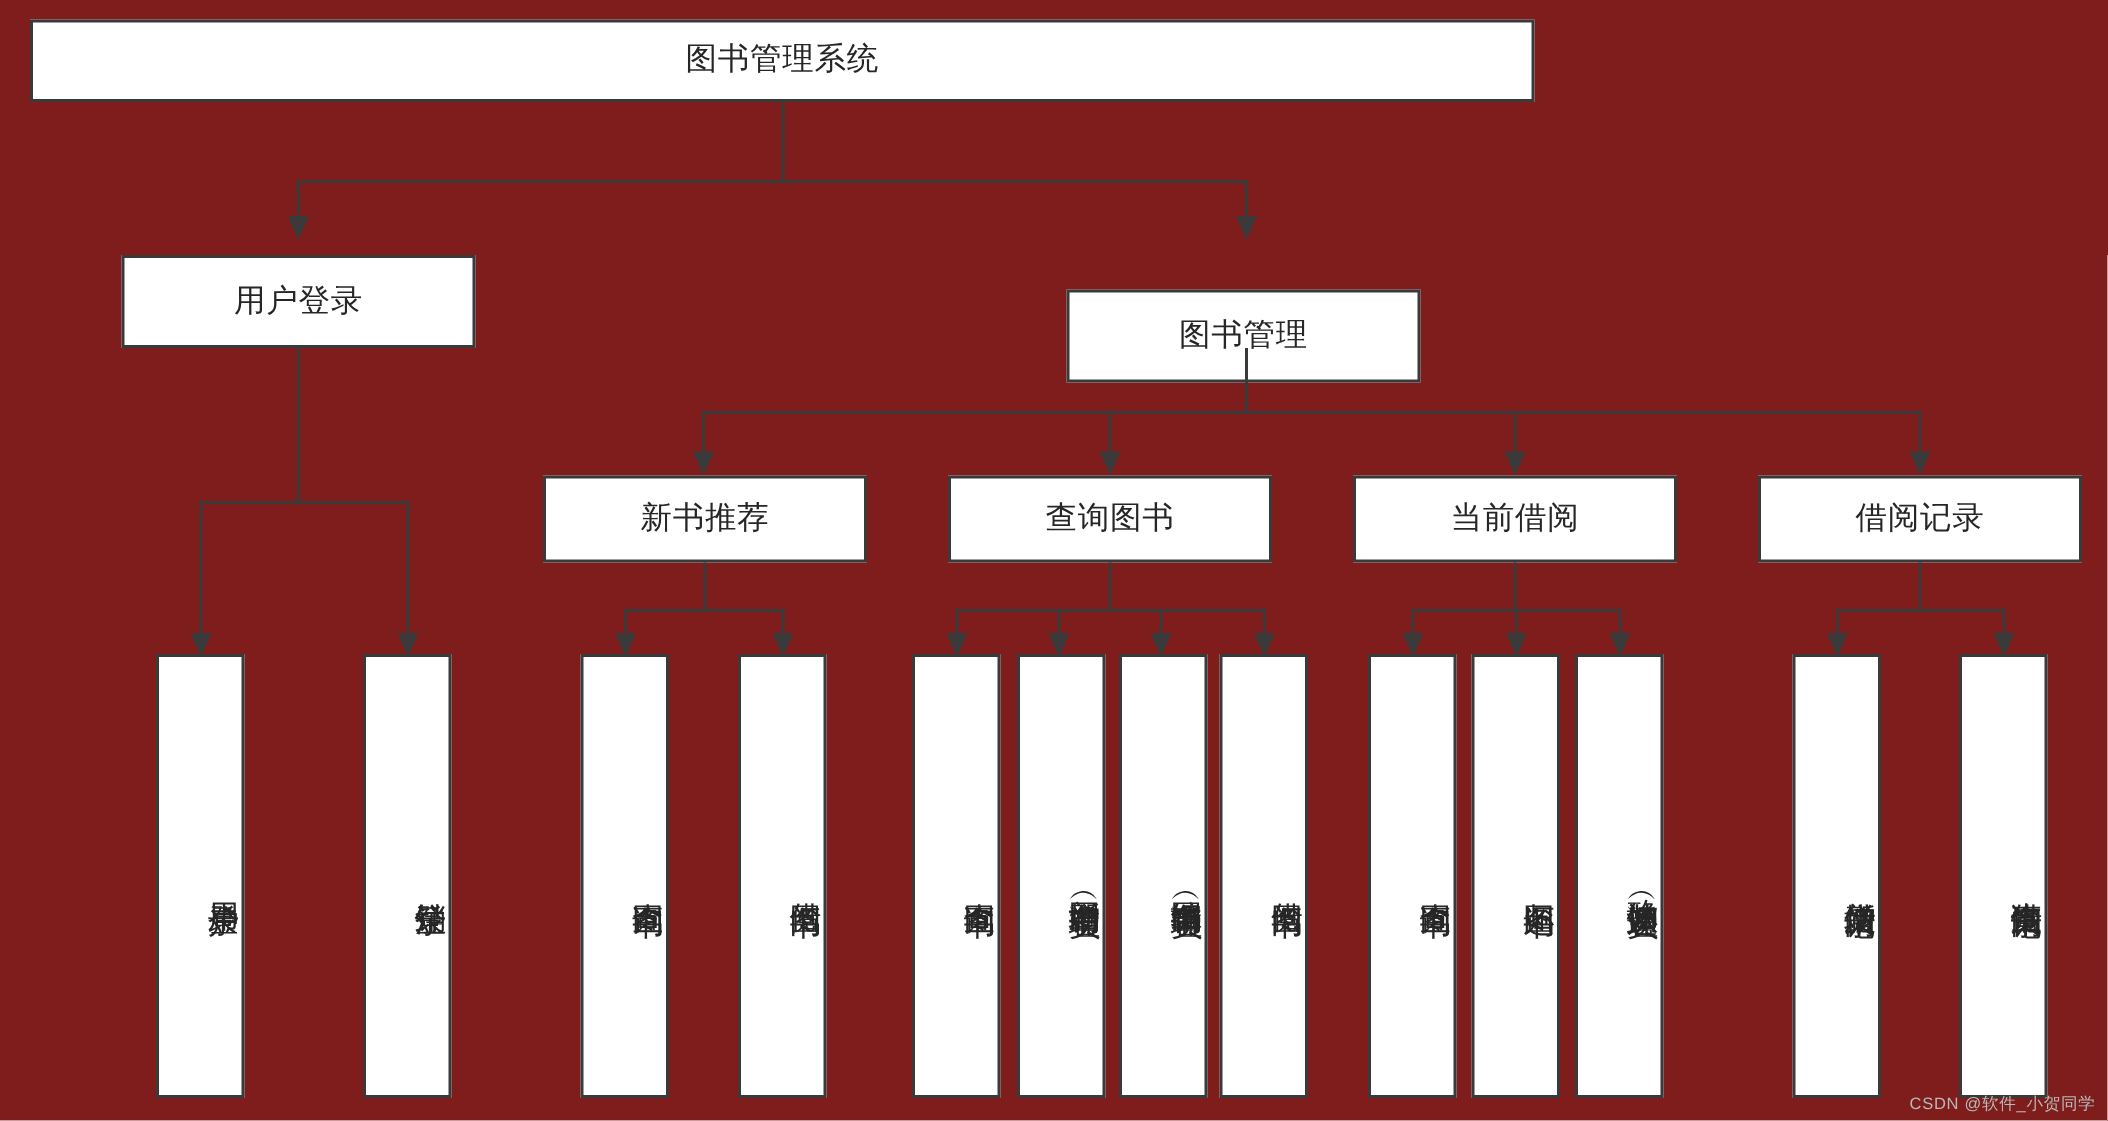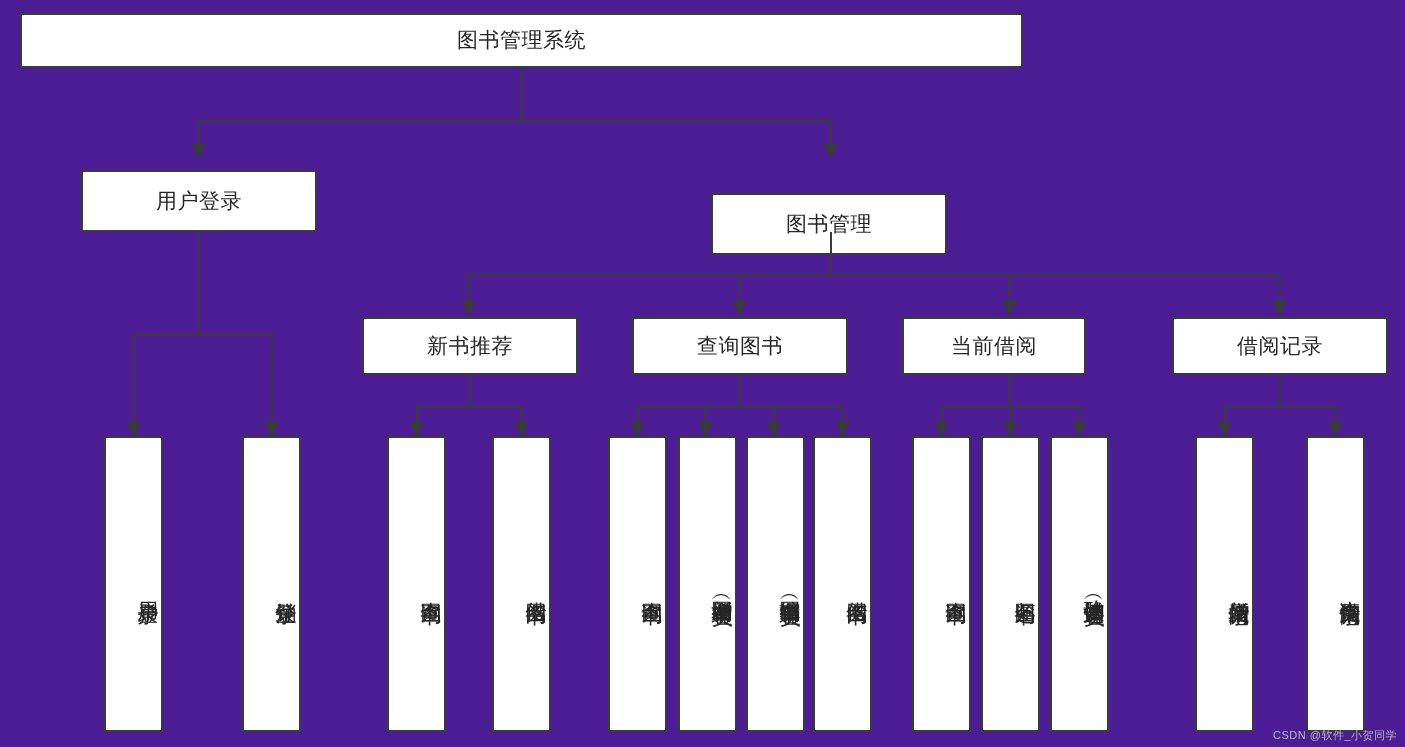--- a/index.html
+++ b/index.html
@@ -8,21 +8,21 @@
     padding: 0;
     background: #ffffff;
   }
   body {
     font-family: "Liberation Sans", "DejaVu Sans", sans-serif;
   }
   #canvas {
     position: relative;
     width: 1405px;
     height: 747px;
-    background: #4c1d95;
+    background: #7f1d1d;
     overflow: hidden;
   }
   
   .node {
     position: absolute;
     box-sizing: border-box;
     border: 2px solid #3a3a3a;
     background: #ffffff;
     color: #262626;
     display: flex;
@@ -119,21 +119,21 @@
   <div class="arrow" style="left:1003px; top:301px;"></div>
   <div class="ln v" style="left:1279px; top:274px; height:27px;"></div>
   <div class="arrow" style="left:1273px; top:301px;"></div>
 
   <div class="node horiz" style="left:362px; top:317px; width:216px; height:58px;">
     <span>新书推荐</span>
   </div>
   <div class="node horiz" style="left:632px; top:317px; width:216px; height:58px;">
     <span>查询图书</span>
   </div>
-  <div class="node horiz" style="left:902px; top:317px; width:184px; height:58px;">
+  <div class="node horiz" style="left:902px; top:317px; width:216px; height:58px;">
     <span>当前借阅</span>
   </div>
   <div class="node horiz" style="left:1172px; top:317px; width:216px; height:58px;">
     <span>借阅记录</span>
   </div>
 
   <div class="ln v" style="left:469px; top:375px; height:31px;"></div>
   <div class="ln h" style="left:416px; top:406px; width:107px;"></div>
   <div class="ln v" style="left:416px; top:406px; height:16px;"></div>
   <div class="arrow" style="left:410px; top:422px;"></div>

